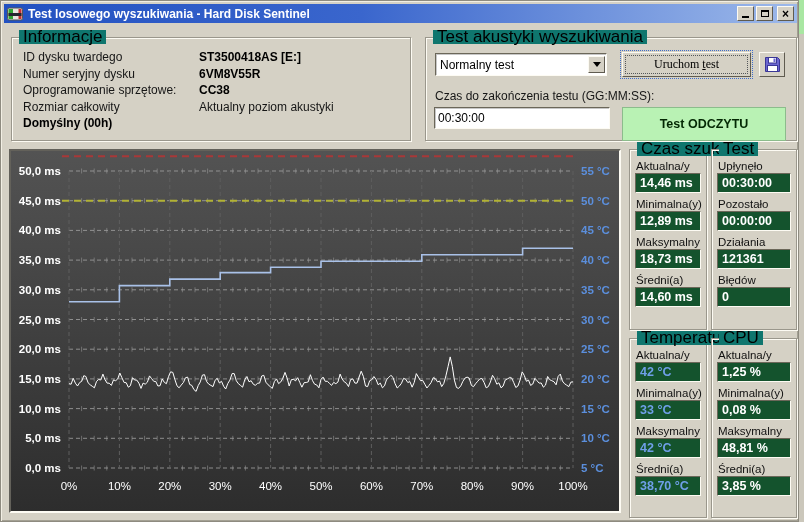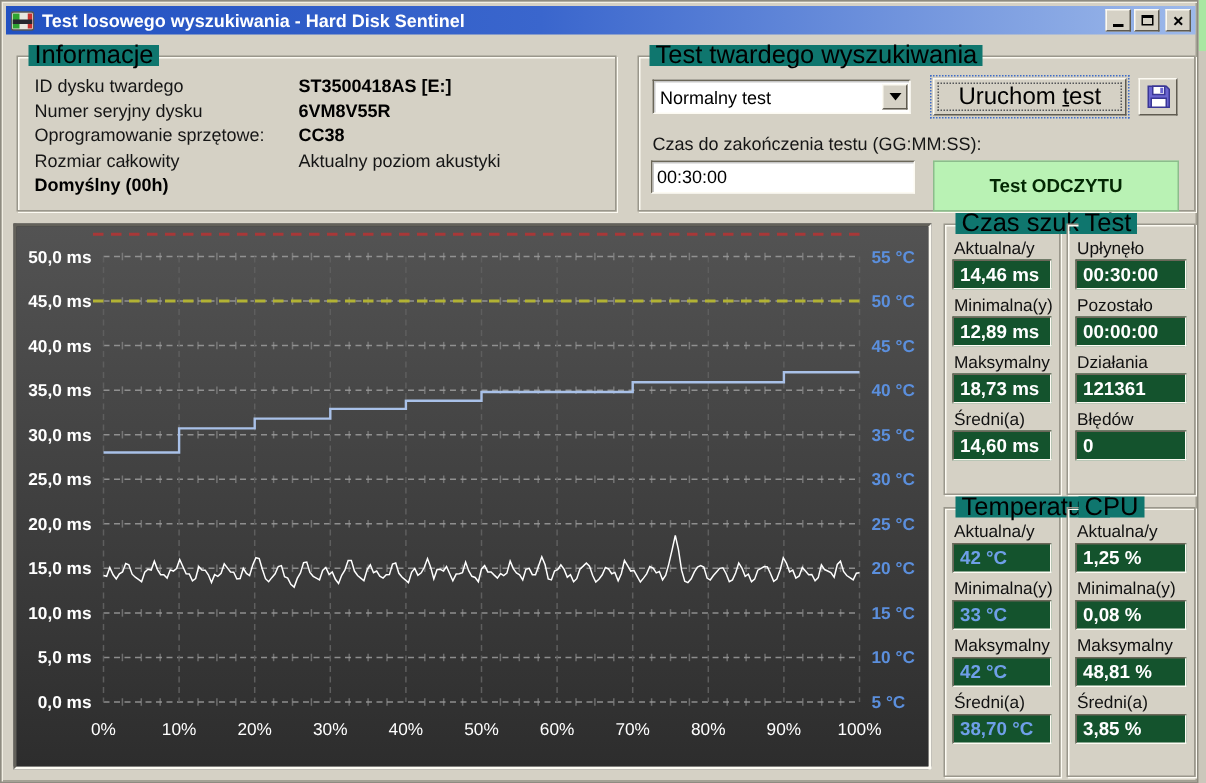--- a/index.html
+++ b/index.html
@@ -41,21 +41,21 @@
   .combo{position:absolute;left:9px;top:15px;width:172px;height:23px;background:#fff;
     border:1px solid;border-color:#6b6759 #fdfbf3 #fdfbf3 #6b6759;
     box-shadow:inset 1px 1px 0 rgba(0,0,0,.22);display:flex;align-items:center;box-sizing:border-box;}
   .combo-text{flex:1;padding-left:4px;font-size:12px;white-space:nowrap;overflow:hidden;}
   .combo-btn{width:17px;height:17px;margin:1px;background:#d5d1c5;border:1px solid;
     border-color:#fcfaf2 #5f5b50 #5f5b50 #fcfaf2;display:flex;align-items:center;justify-content:center;box-sizing:border-box;}
   .arrow-down{width:0;height:0;border-left:4px solid transparent;border-right:4px solid transparent;border-top:5px solid #000;}
   .focus-wrap{position:absolute;left:194px;top:12px;width:133px;height:29px;
     border:1px dotted #3f6cc8;padding:1px;box-sizing:border-box;}
   .btn-run{width:100%;height:100%;background:#d5d1c5;border:1px solid;
-    border-color:#fcfaf2 #5f5b50 #5f5b50 #fcfaf2;font-size:16px;font-family:Liberation Sans, sans-serif;color:#000;
+    border-color:#fcfaf2 #5f5b50 #5f5b50 #fcfaf2;font-size:12px;font-family:Liberation Serif, serif;color:#000;
     outline:1px dotted #55575a;outline-offset:-4px;cursor:default;}
   .mnemonic{text-decoration:underline;}
   .btn-save{position:absolute;left:333px;top:14px;width:26px;height:25px;background:#d5d1c5;
     border:1px solid;border-color:#fcfaf2 #5f5b50 #5f5b50 #fcfaf2;
     display:flex;align-items:center;justify-content:center;padding:0;box-sizing:border-box;}
   .countdown-label{position:absolute;left:9px;top:51px;font-size:12px;color:#161616;white-space:nowrap;}
   .time-input{position:absolute;left:8px;top:69px;width:176px;height:22px;background:#fff;
     border:1px solid;border-color:#6b6759 #fdfbf3 #fdfbf3 #6b6759;
     box-shadow:inset 1px 1px 0 rgba(0,0,0,.22);font-size:12px;font-family:inherit;
     padding:0 3px;box-sizing:border-box;}
@@ -120,21 +120,21 @@
           <div class="info-value">6VM8V55R</div>
           <div class="info-label">Oprogramowanie sprzętowe:</div>
           <div class="info-value">CC38</div>
           <div class="info-label">Rozmiar całkowity</div>
           <div class="info-label">Aktualny poziom akustyki</div>
           <div class="info-value">Domyślny (00h)</div>
         </div>
     </div>
 
     <div class="groupbox" id="gb-test">
-      <span class="gb-title">Test twardego wyszukiwania</span>
+      <span class="gb-title">Test akustyki wyszukiwania</span>
       <div class="combo">
         <span class="combo-text">Normalny test</span>
         <span class="combo-btn">
             <span class="arrow-down"></span>
           </span>
       </div>
       <div class="focus-wrap">
         <button class="btn-run"><span>Uruchom </span><span class="mnemonic">t</span><span>est</span></button>
       </div>
       <button class="btn-save">

